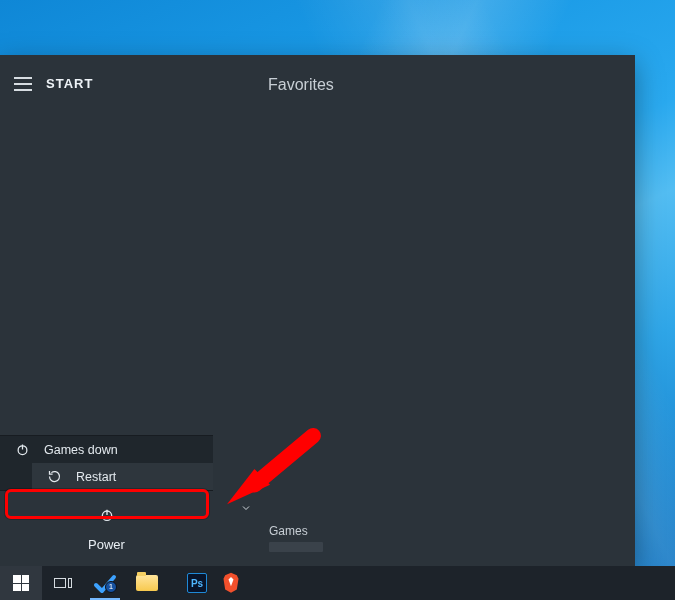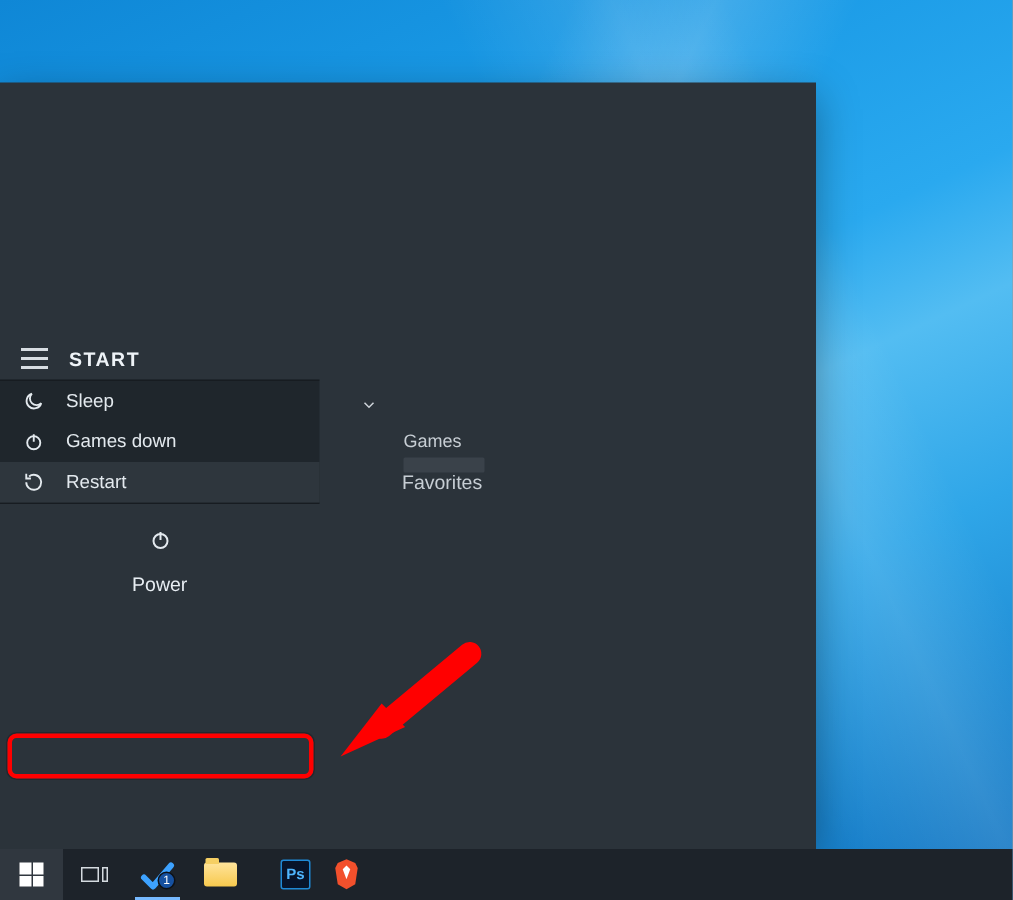--- a/index.html
+++ b/index.html
@@ -15,26 +15,25 @@
   .desktop::before{
     content:""; position:absolute; inset:0;
     background:
       linear-gradient(115deg, rgba(255,255,255,0) 40%, rgba(255,255,255,0.18) 50%, rgba(255,255,255,0) 60%),
       linear-gradient(65deg, rgba(255,255,255,0) 60%, rgba(255,255,255,0.12) 72%, rgba(255,255,255,0) 80%);
   }
 
   
   .start-menu {
     position: absolute;
-    left: 0; top: 55px; width: 544px; bottom: 34px;
+    left: 0; top: 55px; width: 635px; bottom: 34px;
     background: #2b333a;
     color: #e8eef3;
     box-shadow: 0 8px 26px rgba(0,0,0,0.35);
     display:flex;
-    align-items:center;
   }
   .left-col { width: 213px; display:flex; flex-direction:column; position:relative;}
   .right-col { flex:1; position:relative; }
 
   .start-header { display:flex; align-items:center; gap:14px; padding:21px 14px 6px 14px;}
   .burger { width:18px; height:14px; display:flex; flex-direction:column; justify-content:space-between;}
   .burger span{height:2px; background:#d7dde2;}
   .start-title { font-weight:700; letter-spacing:1px; font-size:13px; color:#eef3f7;}
 
   .spacer { flex:1; }
@@ -55,34 +54,34 @@
     border-top:1px solid rgba(0,0,0,0.25);
     border-bottom:1px solid rgba(0,0,0,0.25);
   }
   .menu-item{
     display:flex; align-items:center; gap:14px;
     padding:0 14px; height:27px; font-size:12.5px; color:#e3e9ee;
     cursor:pointer;
   }
   .menu-item .icn{width:16px;height:16px;display:flex;align-items:center;justify-content:center;}
   .menu-item.highlight{
-    position:relative; background:#2e363d;
+    position:relative; background:#2e363d;margin-left:32px;
   }
   .highlight-frame{
     position:absolute; left:5px; top:489px; width:204px; height:30px;
     border:3px solid #ff0000; border-radius:6px; pointer-events:none;
     box-shadow:0 0 0 1px rgba(0,0,0,0.2);
     z-index:40;
   }
 
   .power-row-wrap{padding:6px 0 4px 0;}
   .power-row{padding:10px 14px; display:flex; align-items:center; gap:14px; font-size:13px;flex-direction:column;}
 
   
-  .sec-label{font-size:13px; color:#c7ced4; padding:21px 0 0 55px;}
+  .sec-label{font-size:16px; color:#c7ced4; padding:21px 0 0 55px;}
   .games-row{position:absolute; bottom:14px; left:26px; right:23px;}
   .chevron{width:14px;height:14px;display:inline-flex;align-items:center;justify-content:center;color:#cfd5da;}
   .games-label{font-size:12px; color:#c7ced4; padding:6px 0 4px 30px;}
   .tile-placeholder{width:54px;height:10px;background:#3a424a;margin-left:30px;border-radius:1px;}
 
   
   .taskbar{
     position:absolute; left:0; right:0; bottom:0; height:34px;
     background:#1d232a;
     display:flex; align-items:center;
@@ -133,28 +132,20 @@
       <div class="start-title">START</div>
     </div>
 
     <div class="spacer"></div>
 
 
     <div class="power-flyout">
       <div class="menu-item">
         <span class="icn">
           <svg viewBox="0 0 24 24" width="15" height="15" fill="none" stroke="#e3e9ee" stroke-width="2">
-              <path d="M20 14A8 8 0 1 1 10 4a6 6 0 0 0 10 10z"></path>
-            </svg>
-        </span>
-        <span>Sleep</span>
-      </div>
-      <div class="menu-item">
-        <span class="icn">
-          <svg viewBox="0 0 24 24" width="15" height="15" fill="none" stroke="#e3e9ee" stroke-width="2">
               <circle cx="12" cy="13" r="7"></circle>
               <line x1="12" y1="4" x2="12" y2="12"></line>
             </svg>
         </span>
         <span>Games down</span>
       </div>
       <div class="menu-item highlight">
         <span class="icn">
           <svg viewBox="0 0 24 24" width="15" height="15" fill="none" stroke="#e3e9ee" stroke-width="2">
               <path d="M4 12a8 8 0 1 0 3-6.2"></path>

